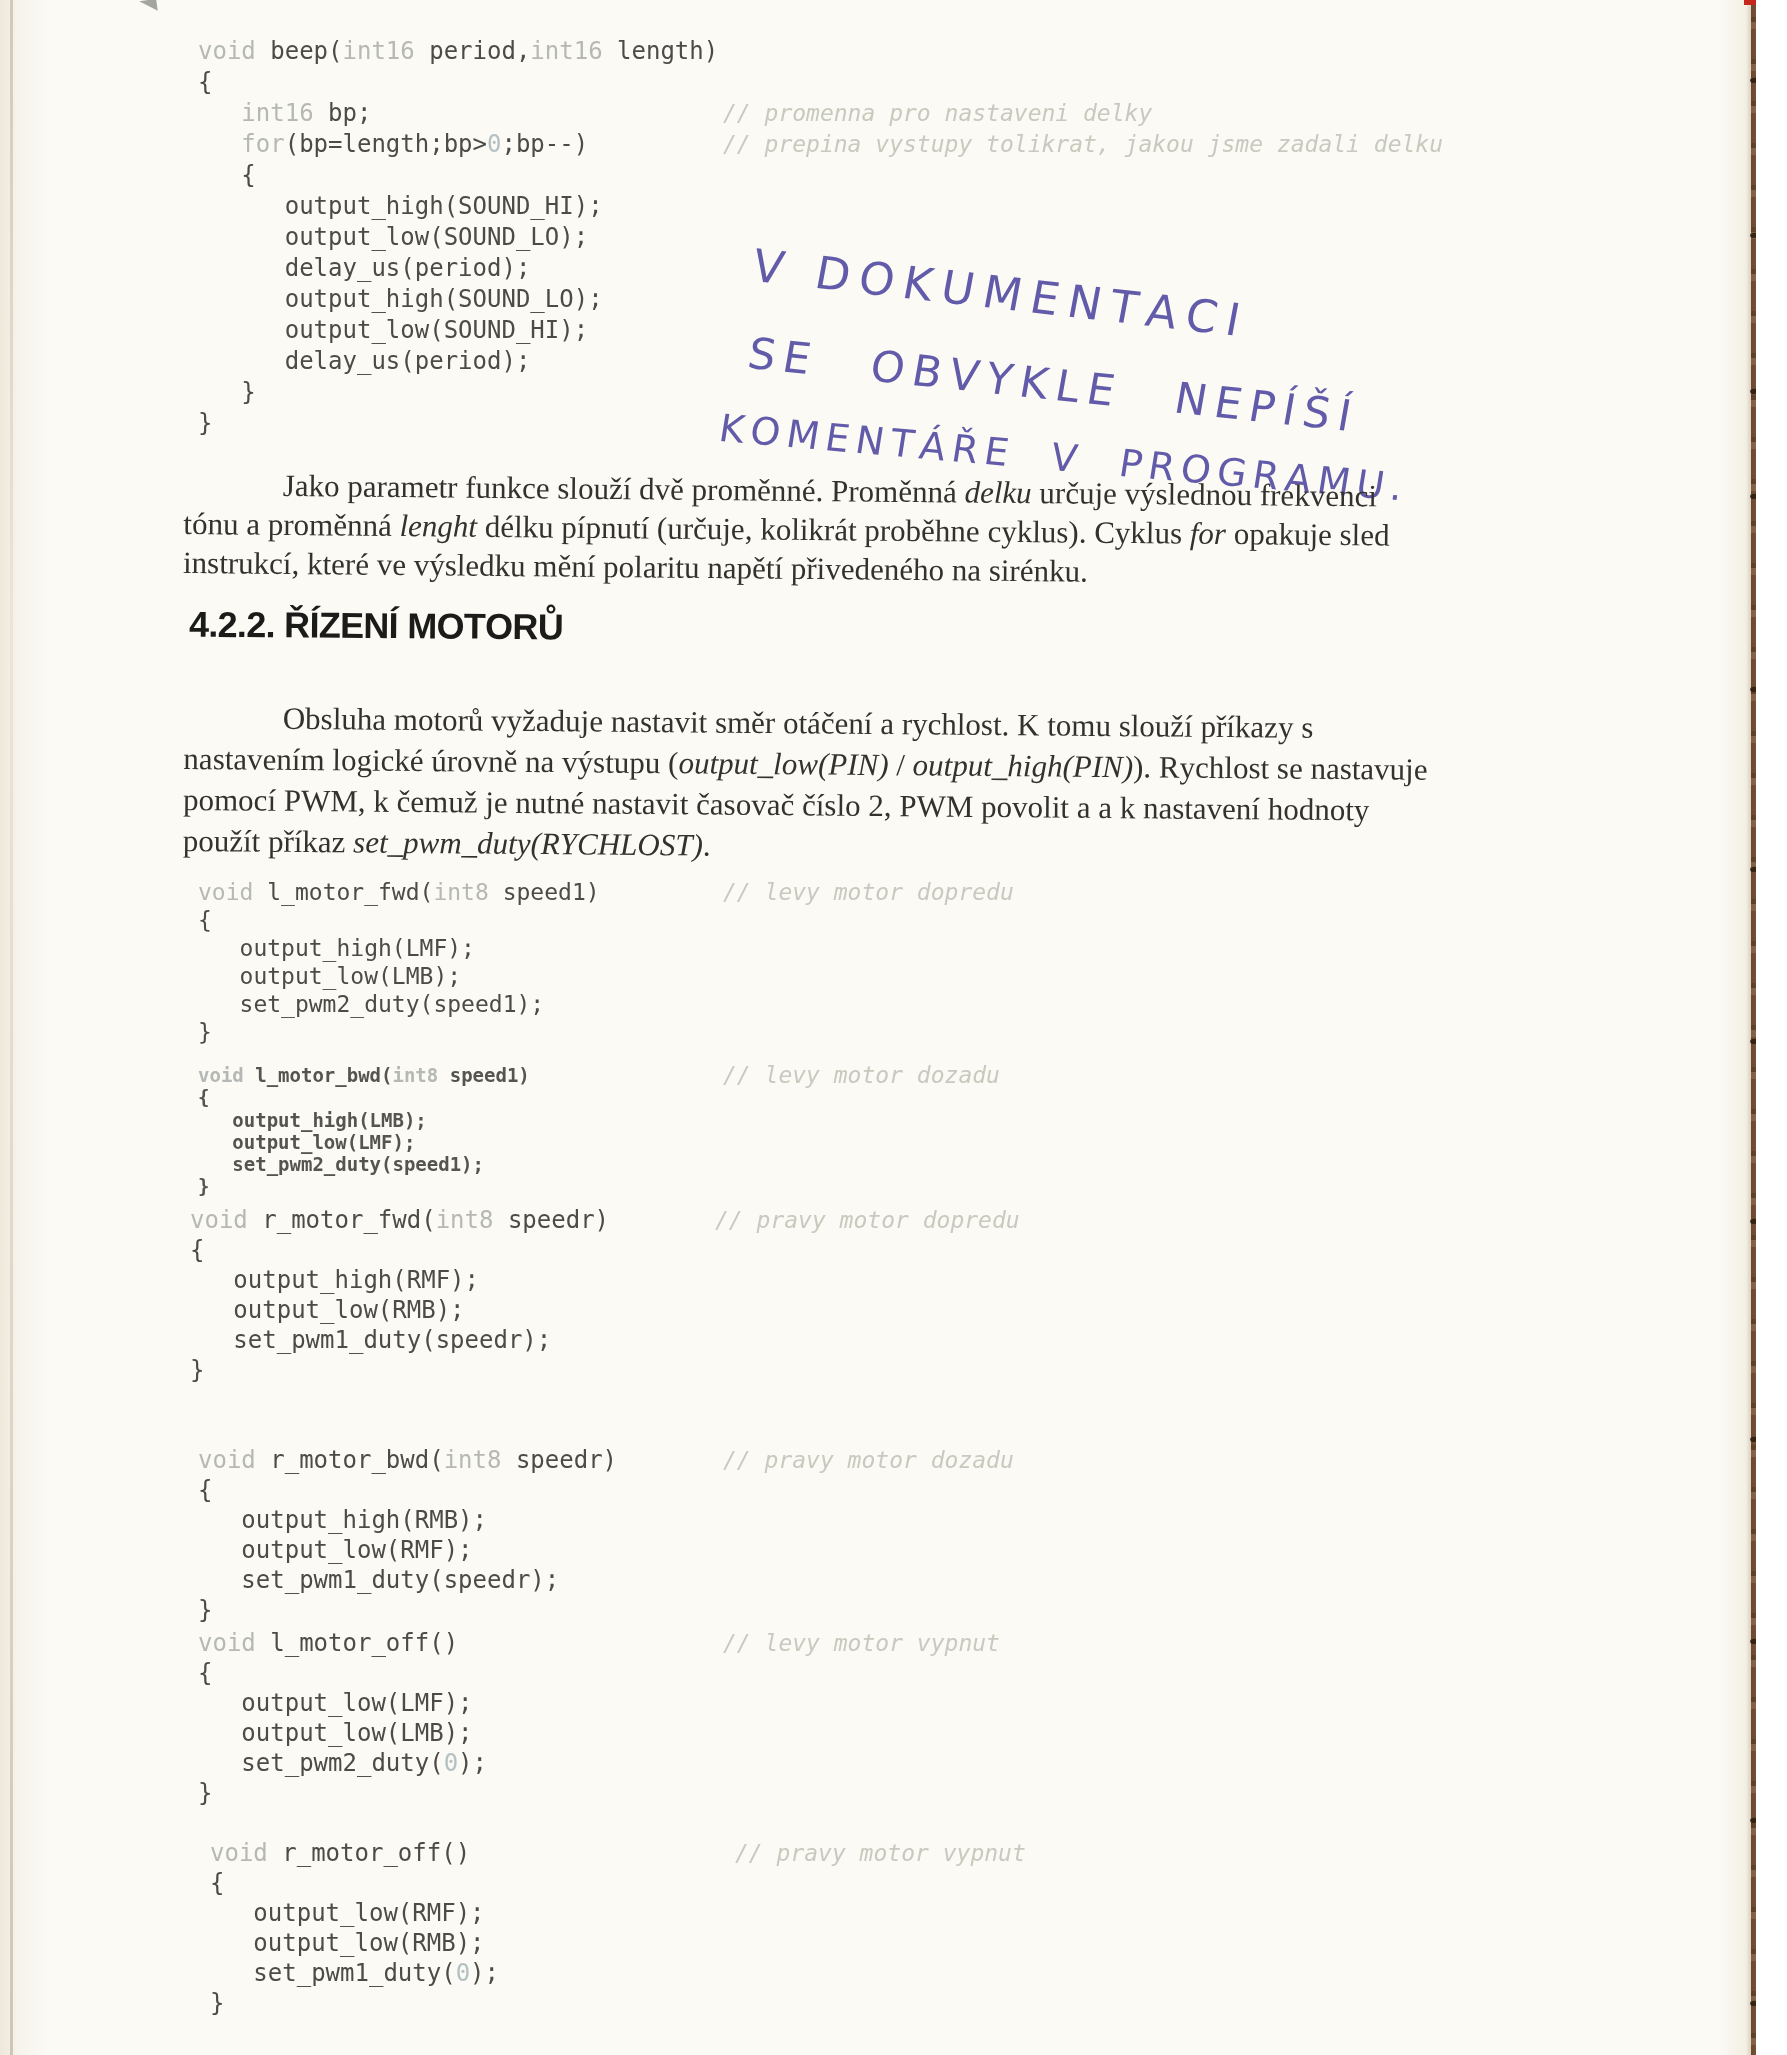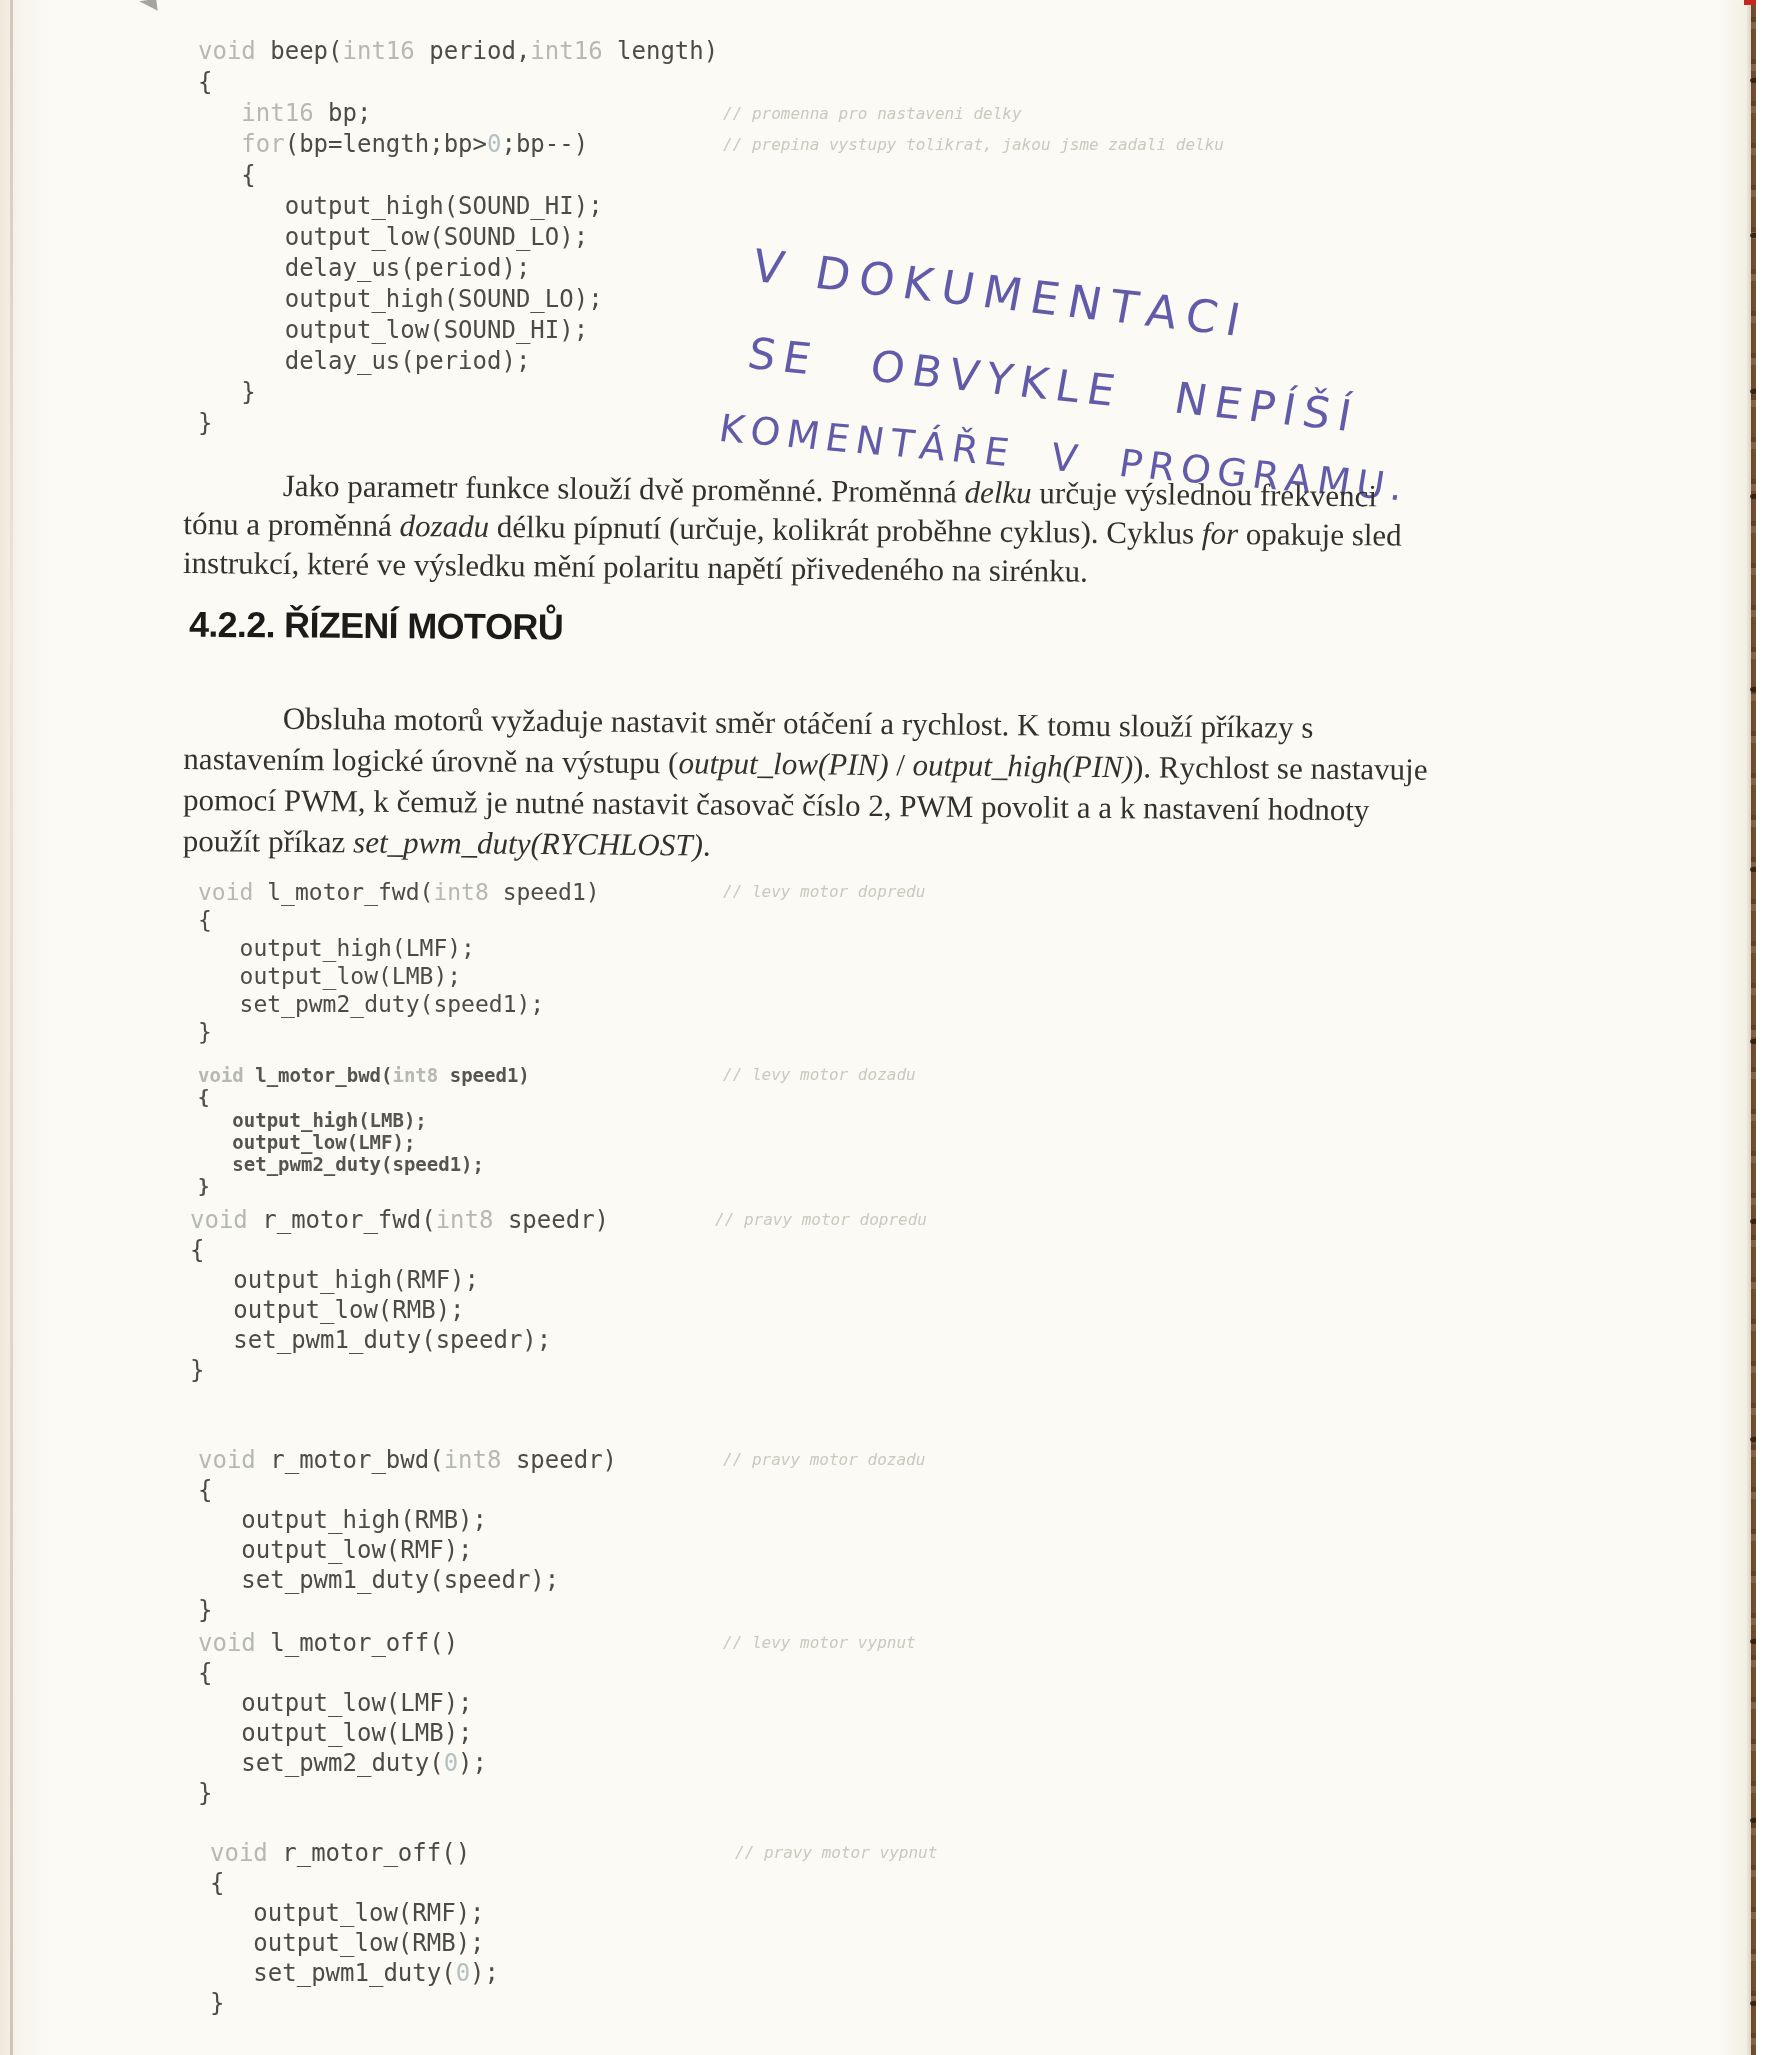--- a/index.html
+++ b/index.html
@@ -26,21 +26,21 @@
   #cb-f1{left:198px;top:878px;line-height:28px;font-size:23px;}
   #cb-f2{left:198px;top:1064px;line-height:22.3px;font-size:19px;font-weight:bold;color:#55544f;}
   #cb-f3{left:190px;top:1205px;line-height:30px;}
   #cb-f4{left:198px;top:1445px;line-height:30px;}
   #cb-f5{left:198px;top:1628px;line-height:30px;}
   #cb-f6{left:210px;top:1838px;line-height:30px;}
   .cline{position:relative;}
   .kw{color:#b5b8b4;}
   .num{color:#b4c1c2;}
   .cm{color:#c7cabd;font-style:italic;font-weight:normal;}
-  .ccol{position:absolute;left:525px;top:0;font-size:16px;}
+  .ccol{position:absolute;left:525px;top:0;font-size:23px;}
 
   
   .para{position:absolute;font-family:"Liberation Serif",serif;color:#34322d;transform-origin:0 0;}
   #para1{left:184px;top:465px;width:1425px;font-size:31px;line-height:39px;transform:rotate(.55deg);}
   #para2{left:184px;top:697px;width:1432px;font-size:31px;line-height:41px;transform:rotate(.5deg);}
   .pline{white-space:nowrap;}
   .pline.indent{text-indent:99px;}
   .it{font-style:italic;}
 
   
@@ -63,21 +63,21 @@
   <div class="corner-mark"></div>
 
   <div class="codeblock" id="cb-beep"><div class="cline"><span class="kw">void</span><span class="tx"> beep(</span><span class="kw">int16</span><span class="tx"> period,</span><span class="kw">int16</span><span class="tx"> length)</span></div><div class="cline"><span class="tx">{</span></div><div class="cline"><span class="tx">   </span><span class="kw">int16</span><span class="tx"> bp;</span><span class="cm ccol">// promenna pro nastaveni delky</span></div><div class="cline"><span class="tx">   </span><span class="kw">for</span><span class="tx">(bp=length;bp&gt;</span><span class="num">0</span><span class="tx">;bp--)</span><span class="cm ccol">// prepina vystupy tolikrat, jakou jsme zadali delku</span></div><div class="cline"><span class="tx">   {</span></div><div class="cline"><span class="tx">      output_high(SOUND_HI);</span></div><div class="cline"><span class="tx">      output_low(SOUND_LO);</span></div><div class="cline"><span class="tx">      delay_us(period);</span></div><div class="cline"><span class="tx">      output_high(SOUND_LO);</span></div><div class="cline"><span class="tx">      output_low(SOUND_HI);</span></div><div class="cline"><span class="tx">      delay_us(period);</span></div><div class="cline"><span class="tx">   }</span></div><div class="cline"><span class="tx">}</span></div></div>
 
   <div class="hw" id="hw1">V DOKUMENTACI</div>
   <div class="hw" id="hw2">SE OBVYKLE NEPÍŠÍ</div>
   <div class="hw" id="hw3">KOMENTÁŘE V PROGRAMU.</div>
 
   <div class="para" id="para1">
       <div class="pline indent"><span>Jako parametr funkce slouží dvě proměnné. Proměnná </span><span class="it">delku</span><span> určuje výslednou frekvenci</span></div>
-      <div class="pline"><span>tónu a proměnná </span><span class="it">dozadu</span><span> délku pípnutí (určuje, kolikrát proběhne cyklus). Cyklus </span><span class="it">for</span><span> opakuje sled</span></div>
+      <div class="pline"><span>tónu a proměnná </span><span class="it">lenght</span><span> délku pípnutí (určuje, kolikrát proběhne cyklus). Cyklus </span><span class="it">for</span><span> opakuje sled</span></div>
       <div class="pline"><span>instrukcí, které ve výsledku mění polaritu napětí přivedeného na sirénku.</span></div>
     </div>
 
   <div class="heading">4.2.2. ŘÍZENÍ MOTORŮ</div>
 
   <div class="para" id="para2">
       <div class="pline indent"><span>Obsluha motorů vyžaduje nastavit směr otáčení a rychlost. K tomu slouží příkazy s</span></div>
       <div class="pline"><span>nastavením logické úrovně na výstupu (</span><span class="it">output_low(PIN)</span><span> / </span><span class="it">output_high(PIN)</span><span>). Rychlost se nastavuje</span></div>
       <div class="pline"><span>pomocí PWM, k čemuž je nutné nastavit časovač číslo 2, PWM povolit a a k nastavení hodnoty</span></div>
       <div class="pline"><span>použít příkaz </span><span class="it">set_pwm_duty(RYCHLOST)</span><span>.</span></div>

